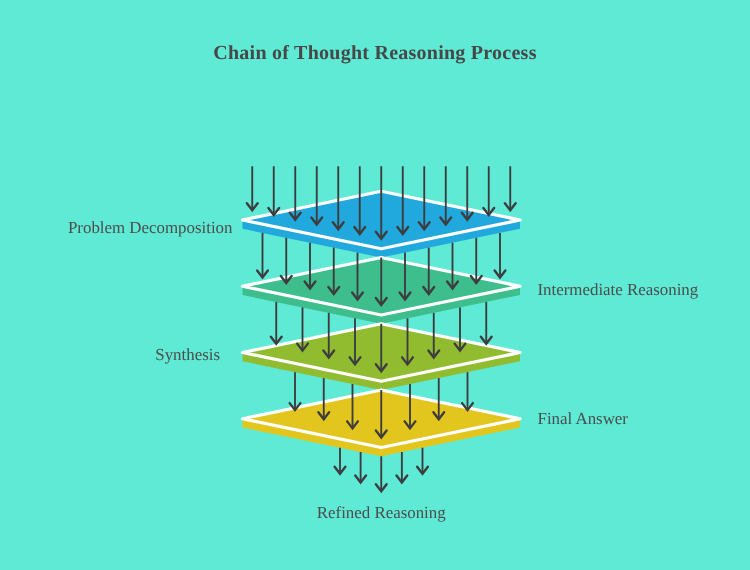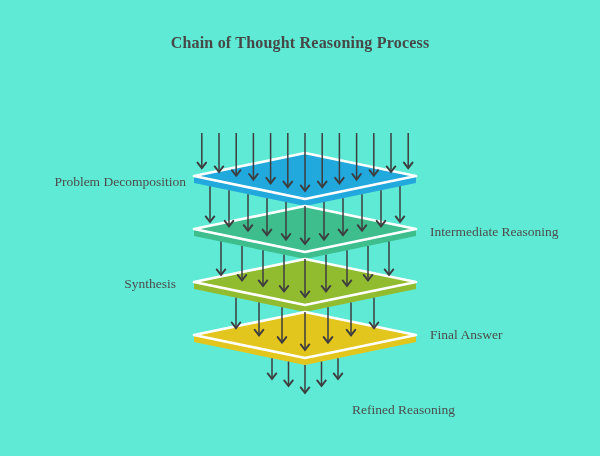--- a/index.html
+++ b/index.html
@@ -14,21 +14,21 @@
     position:absolute;top:34px;left:0;width:600px;
     text-align:center;
     font-size:16px;font-weight:700;color:#474747;
     letter-spacing:0.2px;
   }
   .flow-label{
     position:absolute;
     font-size:13.5px;color:#4d4d4d;
   }
   .label-input{top:107px;left:155px;width:300px;text-align:center;}
-  .label-output{top:402px;left:155px;width:300px;text-align:right;}
+  .label-output{top:402px;left:155px;width:300px;text-align:center;}
   .label-layer-1{top:174px;left:0;width:186px;text-align:right;}
   .label-layer-2{top:224px;left:430px;width:170px;text-align:left;}
   .label-layer-3{top:276px;left:0;width:176px;text-align:right;}
   .label-layer-4{top:327px;left:430px;width:170px;text-align:left;}
   svg.diagram{position:absolute;top:0;left:0;}
 </style>
 </head>
 <body>
 
 <div class="canvas">

